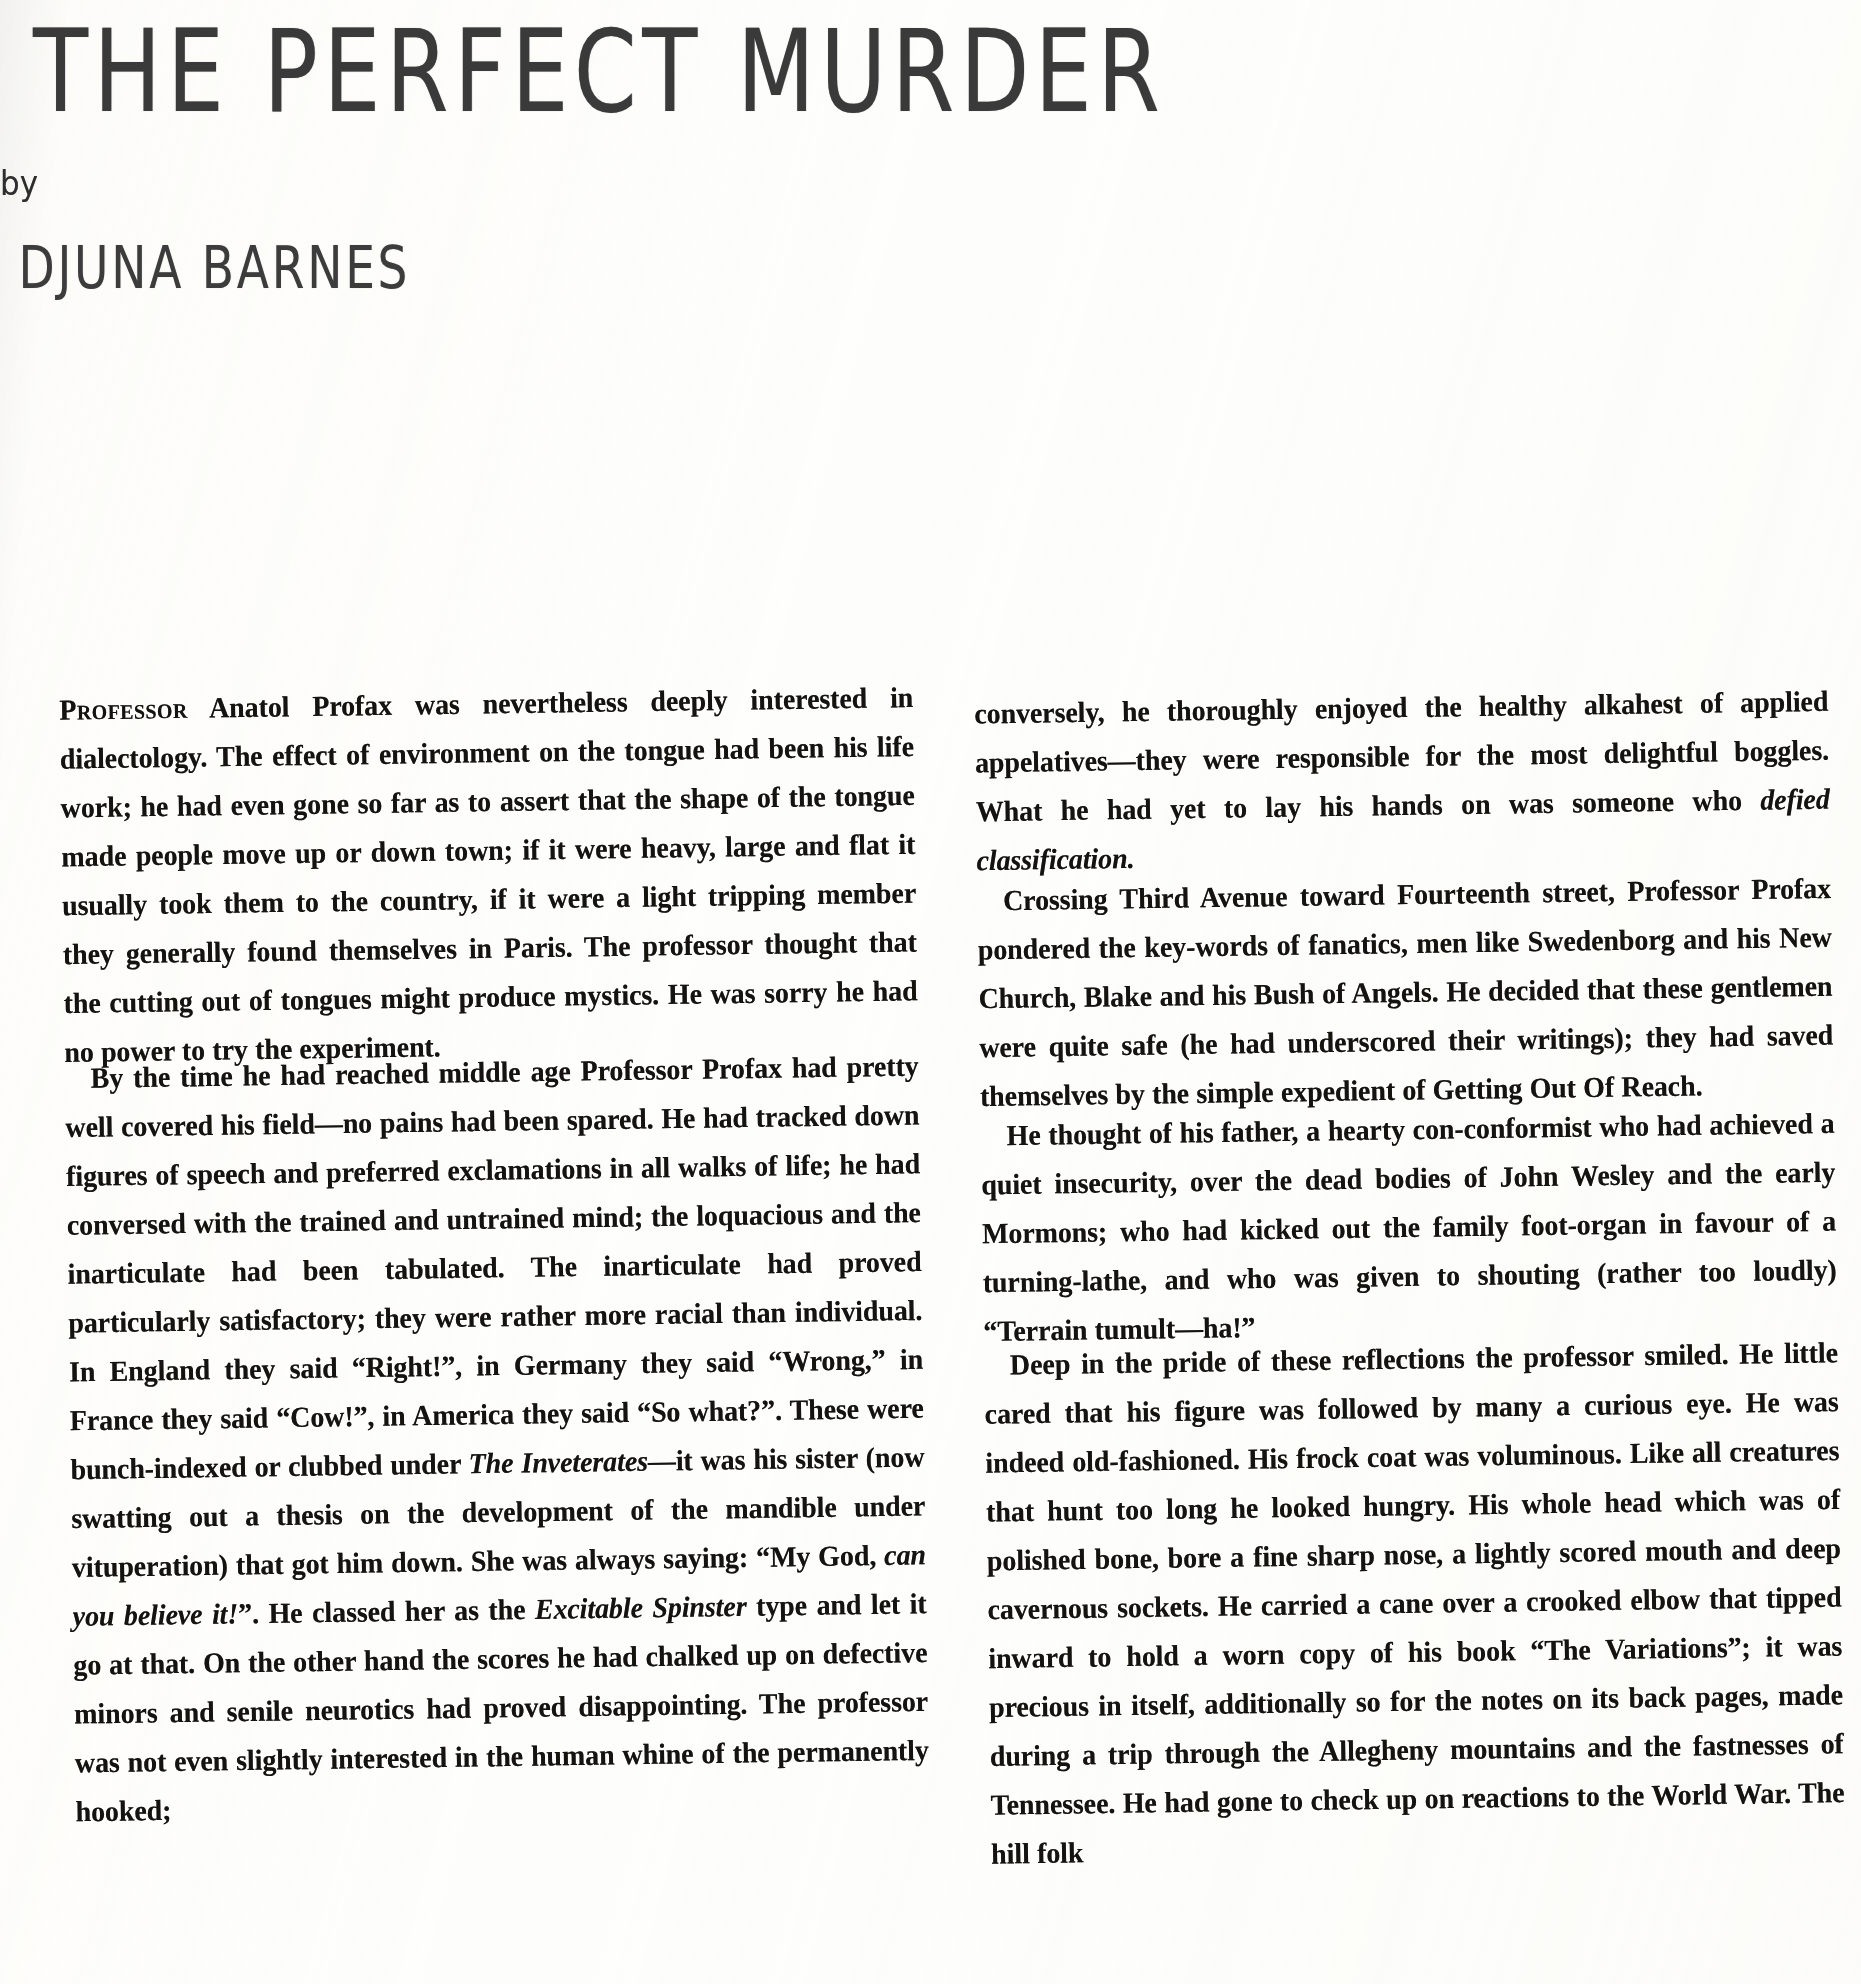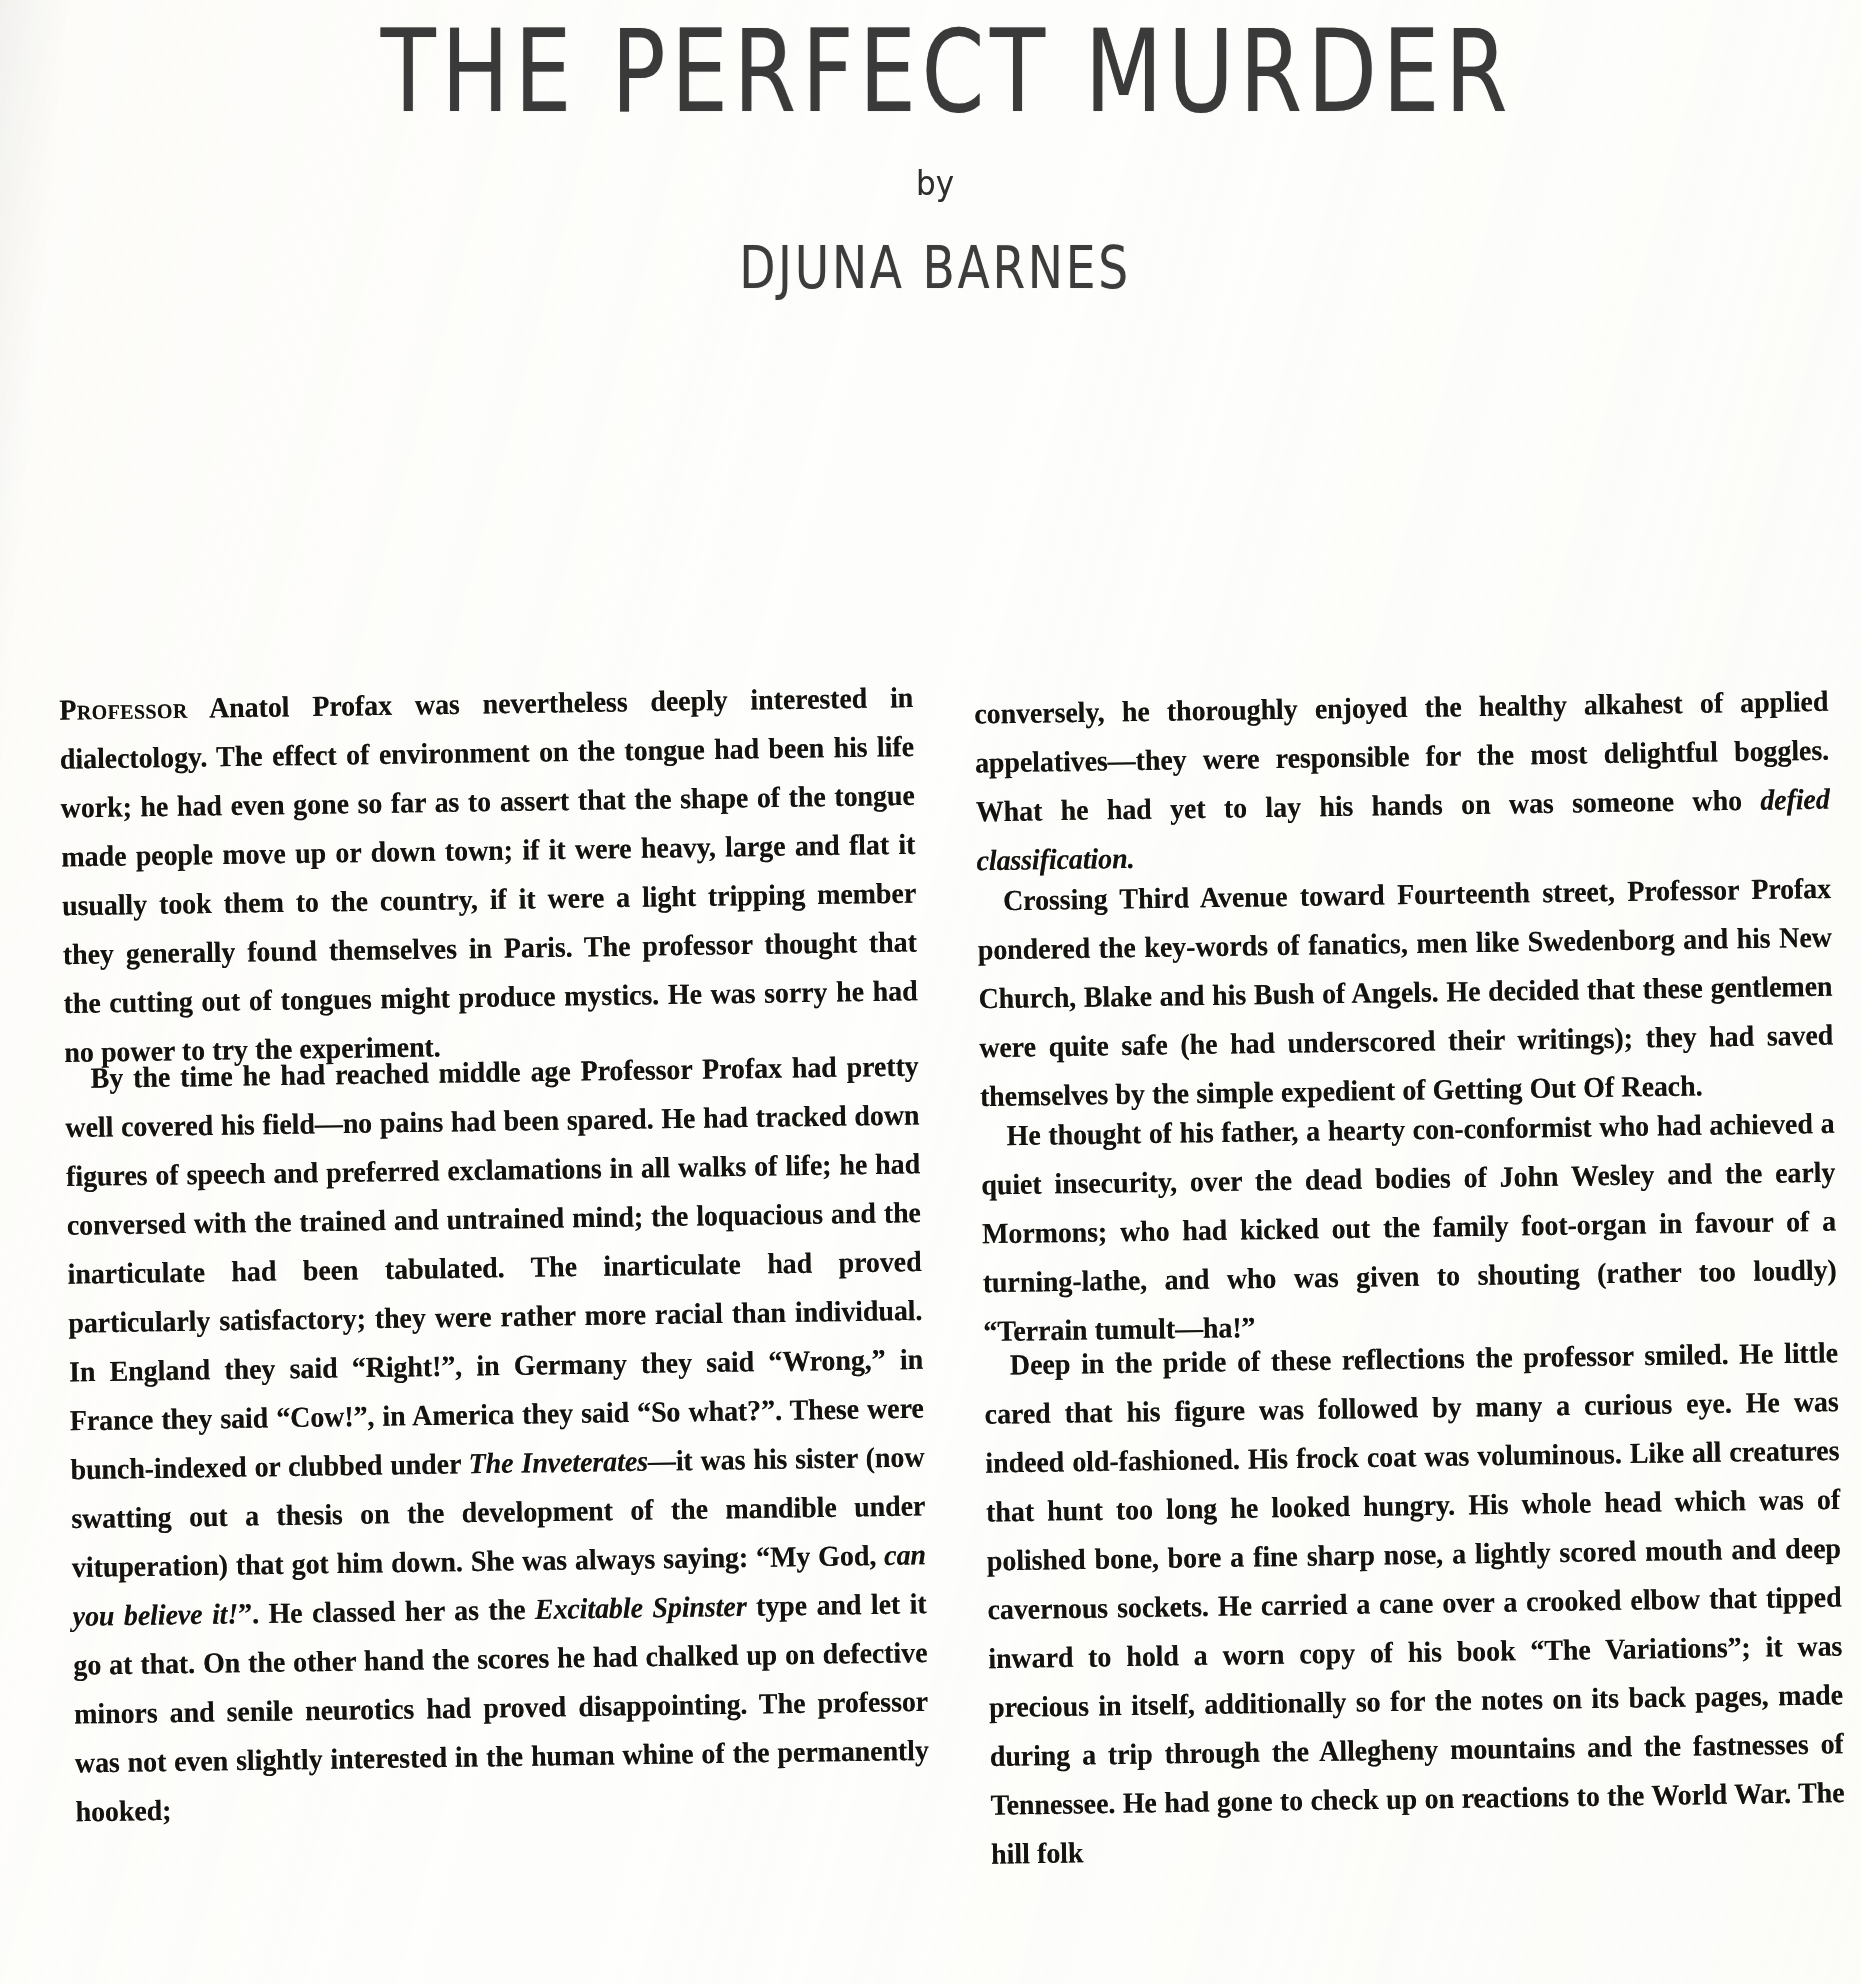--- a/index.html
+++ b/index.html
@@ -39,22 +39,20 @@
     pointer-events: none;
     background: linear-gradient(95deg, rgba(0,0,0,0.045) 0px, rgba(0,0,0,0) 71px);
   }
 
   
   .masthead {
     position: absolute;
     left: 0;
     right: 8px;
     top: 0;
-    text-align: center;
-    margin-left: 16px;
   }
 
   .article-title {
     font-family: "DejaVu Sans", "Liberation Sans", sans-serif;
     font-weight: 400;
     font-size: 91px;
     letter-spacing: 5.6px;
     line-height: 1;
     color: #3a3a3a;
     margin: 0;

